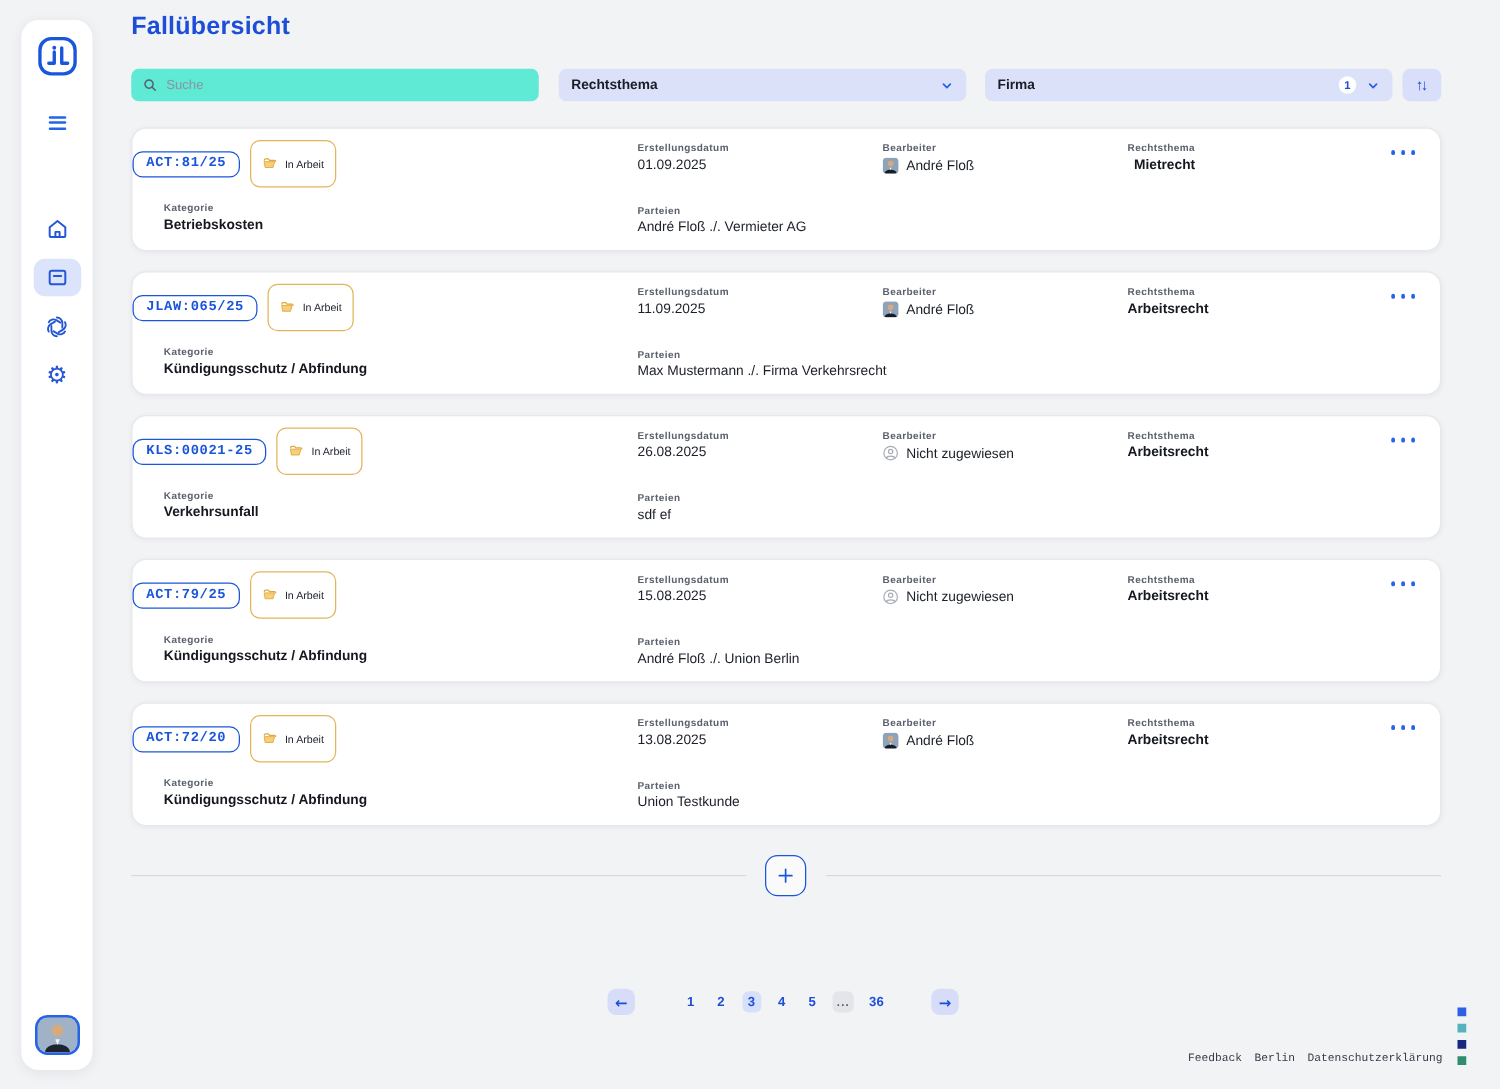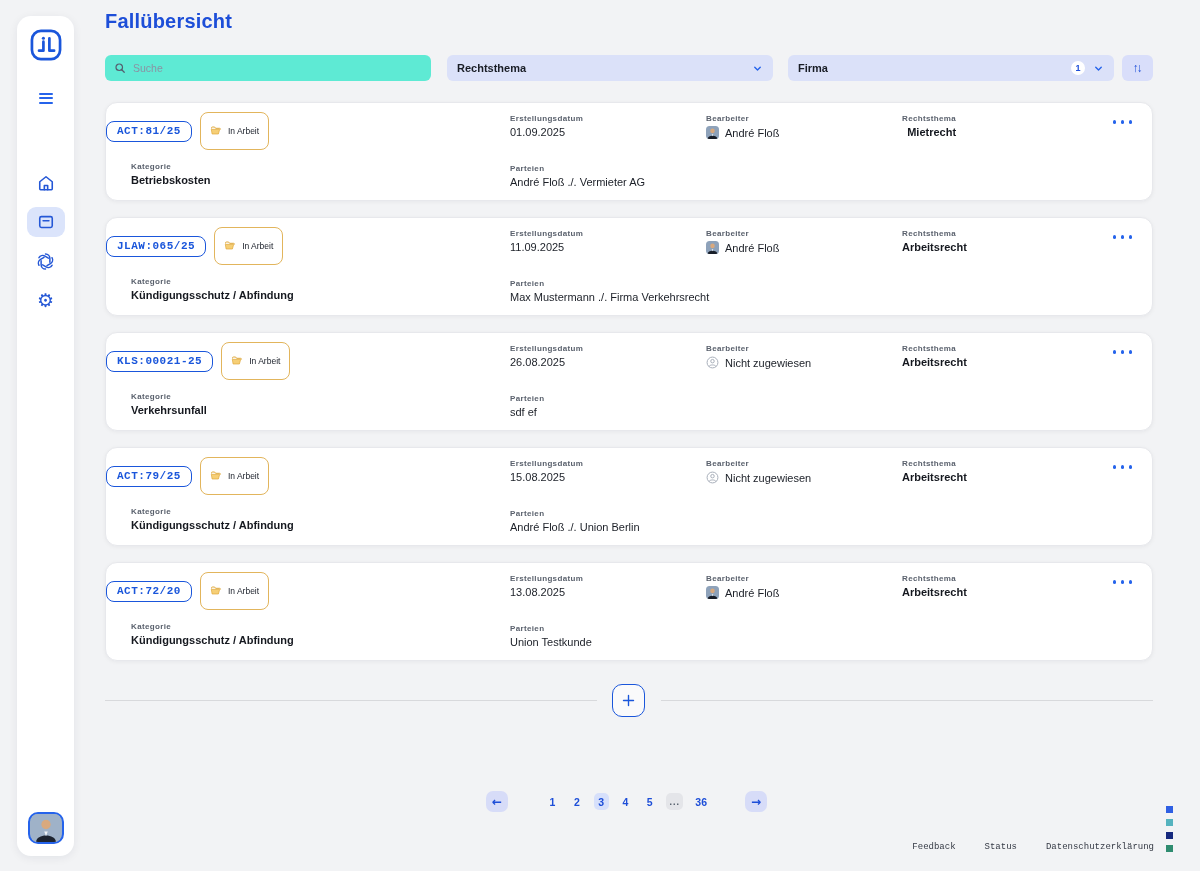--- a/index.html
+++ b/index.html
@@ -125,21 +125,21 @@
   }
   .page-num {
     min-width:15px; height:17px; padding:0 3px; border:none; background:none; cursor:pointer;
     font-family:"Liberation Sans", sans-serif; font-size:10.5px; font-weight:bold; color:#1d4ed8;
     display:flex; align-items:center; justify-content:center; border-radius:5px;
   }
   .page-num.active { background:#d7e0fb; }
   .page-num.dots { background:#e4e5e9; color:#4b5563; letter-spacing:1px; font-size:9px; }
   
   .footer-links {
-    position:absolute; top:842px; right:46px; display:flex; gap:29px;
+    position:absolute; top:842px; right:46px; display:flex; gap:10px;
     font-family:"Liberation Mono", monospace; font-size:9px; color:#353a45;
   }
   .footer-links a { color:#353a45; text-decoration:none; cursor:pointer; }
   .corner-squares { position:absolute; right:27px; top:806px; display:flex; flex-direction:column; gap:6px; }
   .corner-squares i { width:7px; height:7px; display:block; }
 </style>
 </head>
 <body>
 
 <nav class="sidebar">
@@ -522,21 +522,21 @@
     <button class="page-num">5</button>
     <button class="page-num dots">...</button>
     <button class="page-num">36</button>
   </div>
 <button class="pag-arrow pag-next">
   <span>→</span>
 </button>
 
 <div class="footer-links">
     <a>Feedback</a>
-    <a>Status</a>
+    <a>Berlin</a>
     <a>Datenschutzerklärung</a>
   </div>
 <div class="corner-squares">
     <i style="background: rgb(47, 95, 227);"></i>
     <i style="background: rgb(85, 179, 191);"></i>
     <i style="background: rgb(22, 41, 126);"></i>
     <i style="background: rgb(47, 140, 112);"></i>
   </div>
 
 </body></html>

